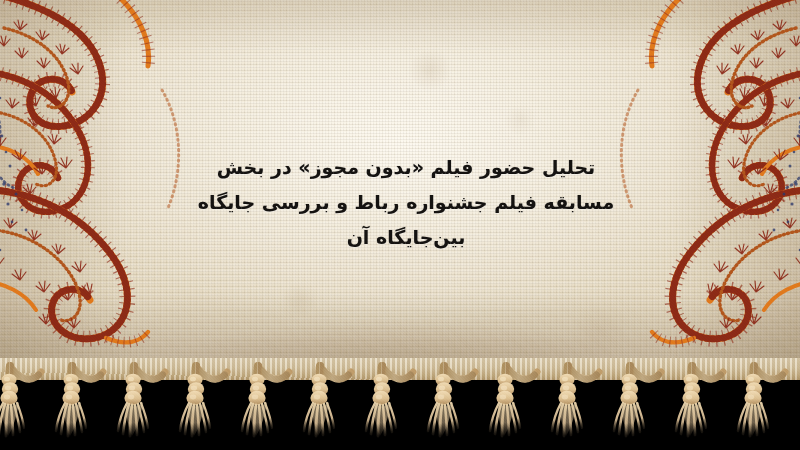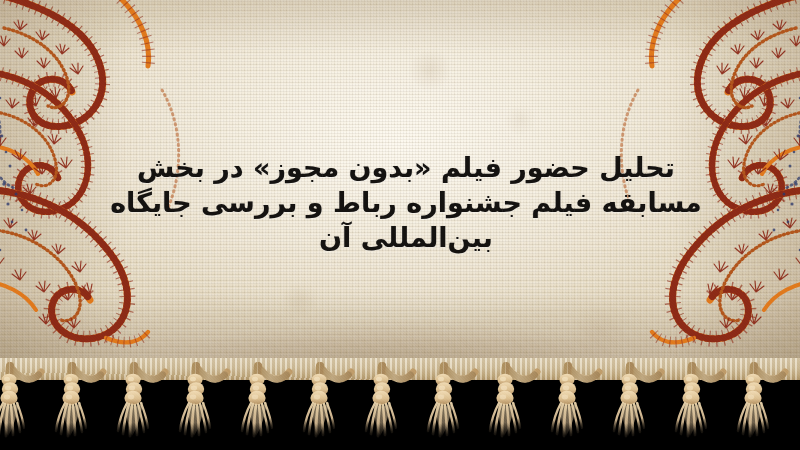--- a/index.html
+++ b/index.html
@@ -63,21 +63,21 @@
   .orn.right{right:-14px;transform:scaleX(-1);}
   .orn svg{display:block;width:100%;height:100%;}
 
   
   #title{
     position:absolute;left:12px;right:0;top:150px;
     text-align:center;
     color:#141210;
     font-family:"DejaVu Sans","Liberation Sans",sans-serif;
     font-weight:700;
-    font-size:27px;
+    font-size:19px;
     line-height:35px;
     letter-spacing:0;
     direction:rtl;
     text-shadow:0 1px 0 rgba(255,255,255,.35), 0 0 1px rgba(20,16,12,.25);
     z-index:6;
   }
   #title .ln{display:block;white-space:nowrap;}
 
   
   #fringeband{
@@ -435,21 +435,21 @@
         <path d="M120 344 C 140 352, 154 348, 162 338" fill="none" stroke="#e0791f" stroke-width="4.4" stroke-linecap="round"></path>
         <path d="M120 344 C 140 352, 154 348, 162 338" fill="none" stroke="#8d2a18" stroke-width="11" stroke-linecap="butt" stroke-dasharray="1 5" opacity=".55"></path>
         <path d="M176 96 C 196 130, 198 176, 182 214" fill="none" stroke="#b2561d" stroke-width="3" stroke-linecap="round" stroke-dasharray="1.2 4" opacity=".55"></path>
       </g>
     </svg>
   </div>
 
   <div id="title">
     <span class="ln">تحلیل حضور فیلم «بدون مجوز» در بخش</span>
     <span class="ln">مسابقه فیلم جشنواره رباط و بررسی جایگاه</span>
-    <span class="ln">بین‌المللی آن</span>
+    <span class="ln">بین‌جایگاه آن</span>
   </div>
 
   <div id="blackbottom"></div>
 
   <div id="fringeband"></div>
 
   <svg id="fringe" viewBox="0 0 800 90" xmlns="http://www.w3.org/2000/svg" aria-hidden="true">
     <defs>
       <linearGradient id="cordG" x1="0" y1="0" x2="1" y2="0">
         <stop offset="0%" stop-color="#caa973"></stop>

